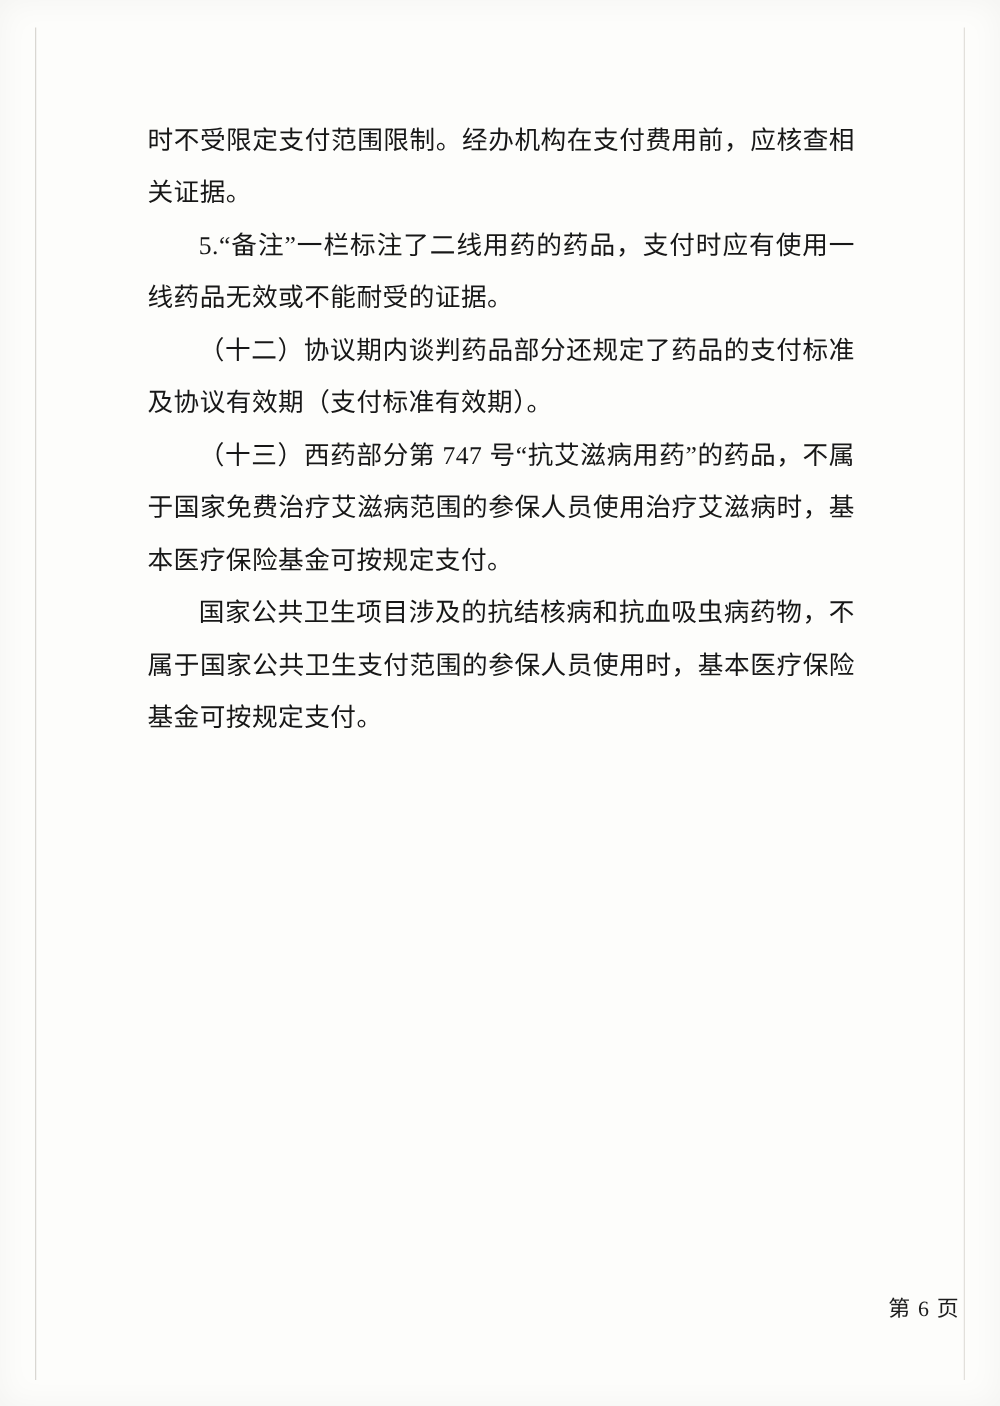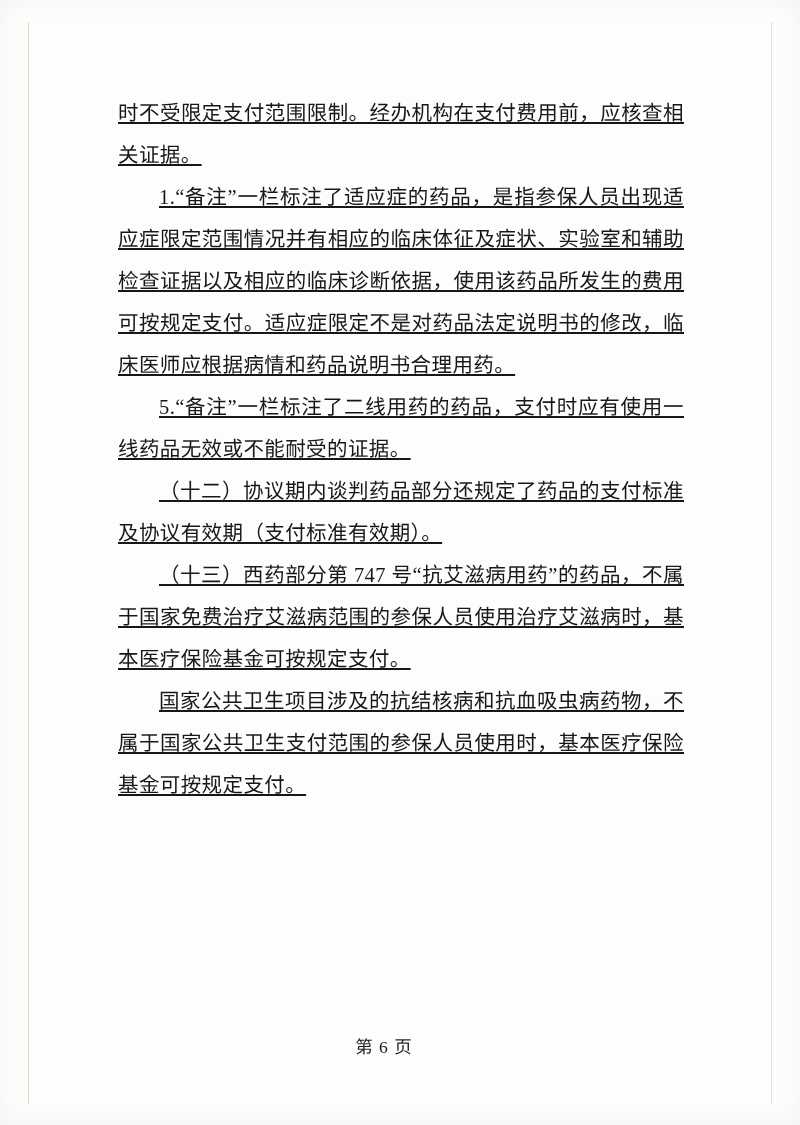--- a/index.html
+++ b/index.html
@@ -49,46 +49,44 @@
   p.para {
     margin: 0 0 0 0;
     font-size: 20.5px;
     line-height: 42px;
     letter-spacing: 0.4px;
     text-align: justify;
     text-justify: inter-ideograph;
     text-indent: 2em;
     font-family: "Liberation Serif", "DejaVu Serif", serif;
     color: #171717;
-    text-decoration: underline;
   }
   p.para.noindent {
     text-indent: 0;
   }
   .footer {
     position: absolute;
     left: 0;
     top: 1033px;
     width: 768px;
-    text-align: center;
+    text-align: right;
     font-size: 17.5px;
     letter-spacing: 1px;
     color: #1d1d1d;
     font-family: "Liberation Serif", "DejaVu Serif", serif;
   }
 </style>
 </head>
 <body>
 
 <div id="page">
   <div class="page-border"></div>
 
   <div class="content">
     <p class="para noindent">时不受限定支付范围限制。经办机构在支付费用前，应核查相关证据。</p>
-    <p class="para">1.“备注”一栏标注了适应症的药品，是指参保人员出现适应症限定范围情况并有相应的临床体征及症状、实验室和辅助检查证据以及相应的临床诊断依据，使用该药品所发生的费用可按规定支付。适应症限定不是对药品法定说明书的修改，临床医师应根据病情和药品说明书合理用药。</p>
     <p class="para">5.“备注”一栏标注了二线用药的药品，支付时应有使用一线药品无效或不能耐受的证据。</p>
     <p class="para">（十二）协议期内谈判药品部分还规定了药品的支付标准及协议有效期（支付标准有效期）。</p>
     <p class="para">（十三）西药部分第 747 号“抗艾滋病用药”的药品，不属于国家免费治疗艾滋病范围的参保人员使用治疗艾滋病时，基本医疗保险基金可按规定支付。</p>
     <p class="para">国家公共卫生项目涉及的抗结核病和抗血吸虫病药物，不属于国家公共卫生支付范围的参保人员使用时，基本医疗保险基金可按规定支付。</p>
   </div>
 
   <div class="footer">第 6 页</div>
 </div>
 
 </body></html>

